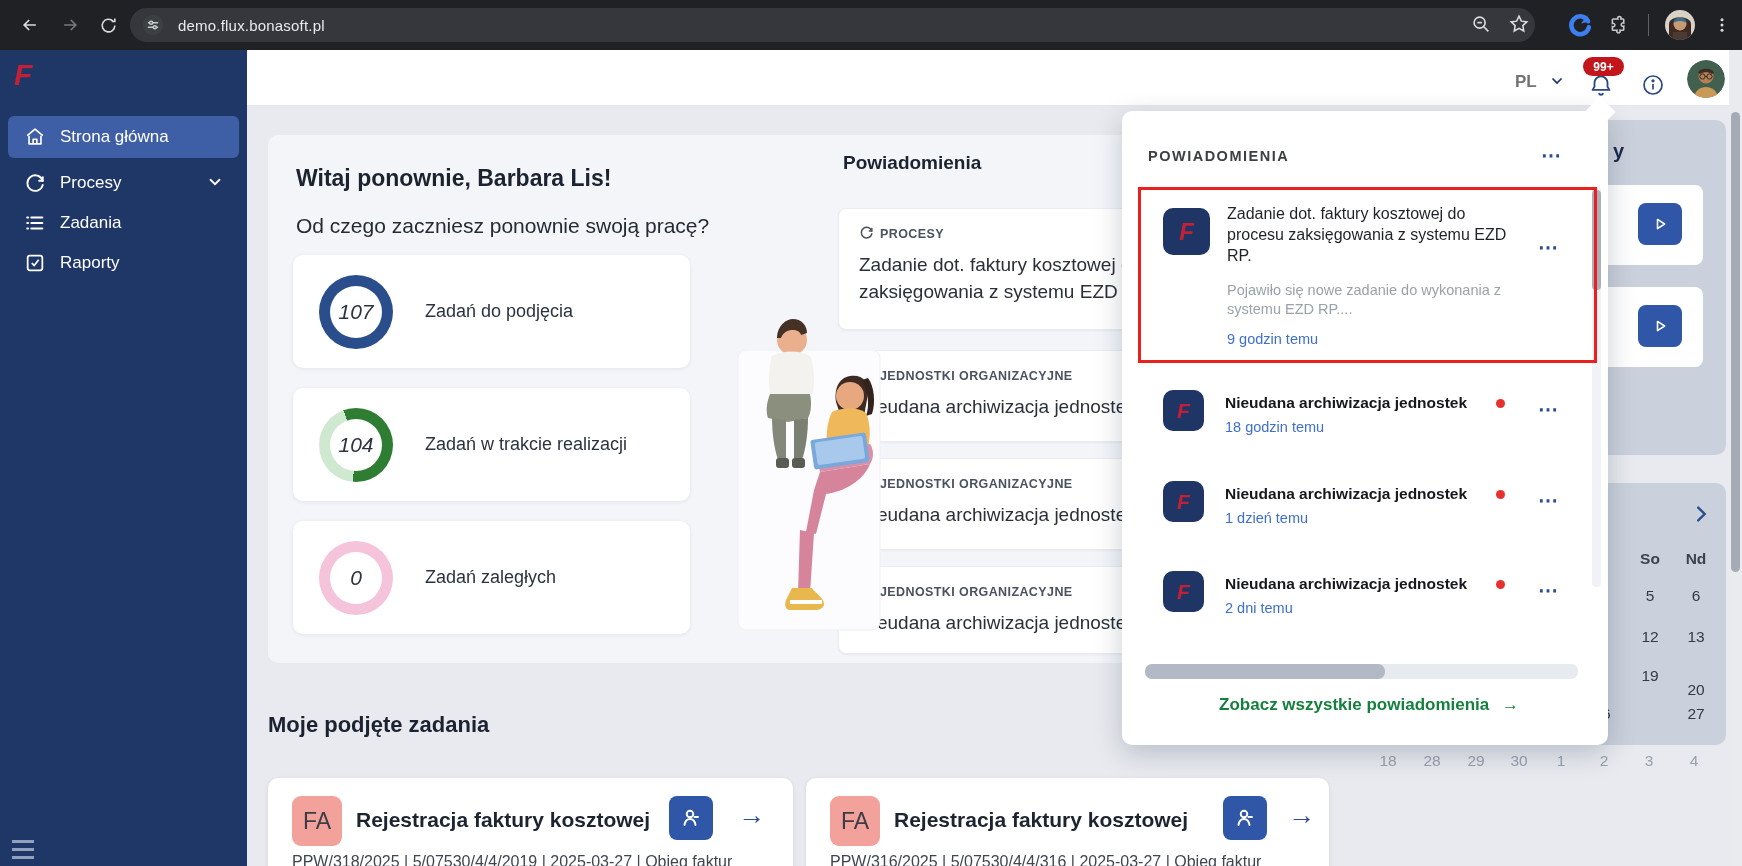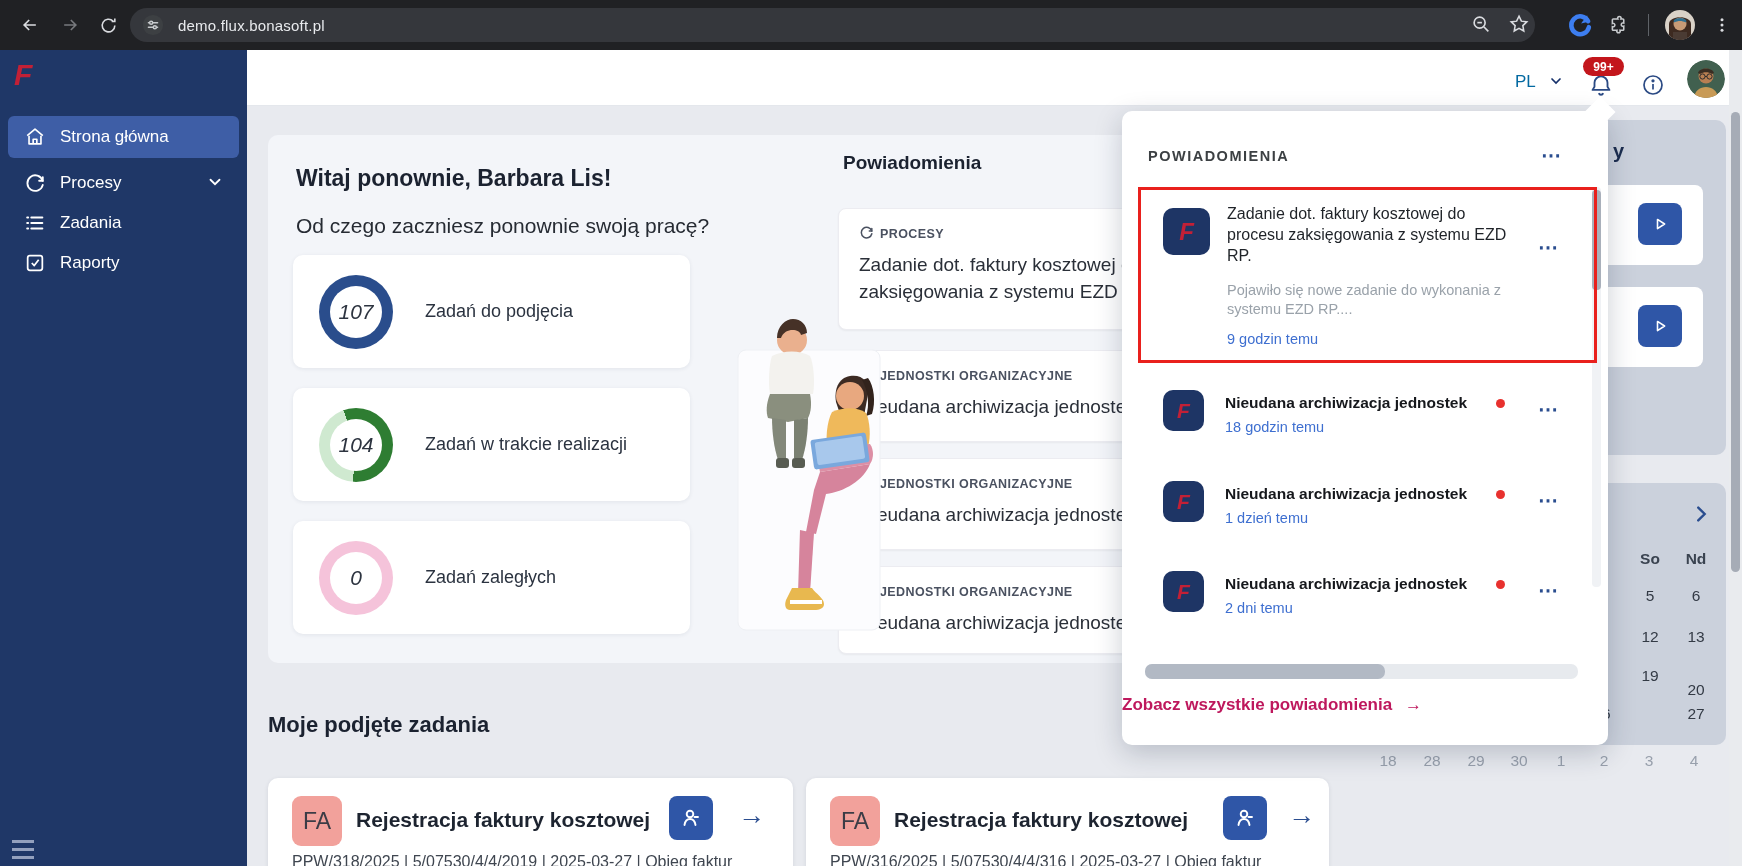--- a/index.html
+++ b/index.html
@@ -72,22 +72,22 @@
   .dd-header { left:1148px; top:148px; font-size:14.5px; font-weight:bold; letter-spacing:1.5px; color:#3c4043; z-index:55; }
   .dd-more { font-size:20px; font-weight:bold; color:#2a4d8f; z-index:55; line-height:14px; }
   .app-tile { position:absolute; background:#1e3565; border-radius:10px; display:flex; align-items:center;
               justify-content:center; z-index:55; }
   .dd-title1 { left:1227px; top:203px; width:285px; font-size:16px; color:#1f2328; line-height:21px; z-index:55; }
   .dd-desc { left:1227px; top:281px; width:300px; font-size:14.5px; color:#9aa2aa; line-height:19px; z-index:55; }
   .dd-time { font-size:14.5px; color:#3e6fd0; z-index:55; }
   .dd-title { font-size:15.5px; font-weight:bold; color:#16181c; z-index:55; white-space:nowrap; }
   .red-dot { position:absolute; width:9px; height:9px; border-radius:50%; background:#e8312e; z-index:55; }
   .annotation { left:1138px; top:187px; width:459px; height:176px; border:3px solid #e9201d; z-index:60; pointer-events:none; }
-  .dd-footer { left:1122px; top:695px; width:397px; text-align:left; font-size:17px; font-weight:bold;
-               color:#be185d; z-index:55; }
+  .dd-footer { left:1122px; top:695px; width:397px; text-align:right; font-size:17px; font-weight:bold;
+               color:#15803d; z-index:55; }
 
   .scroll-track-h { left:1145px; top:664px; width:433px; height:15px; background:#e7eaee; border-radius:7px; z-index:55; }
   .scroll-thumb-h { left:1145px; top:664px; width:240px; height:15px; background:#b2b9c4; border-radius:7px; z-index:56; }
   .scroll-track-v { left:1592px; top:187px; width:9px; height:400px; background:#f0f2f5; border-radius:4px; z-index:55; }
   .scroll-thumb-v { left:1592px; top:190px; width:9px; height:100px; background:#a9b0bb; border-radius:4px; z-index:56; }
   .page-scroll-track { left:1729px; top:50px; width:13px; height:816px; background:#e9ebee; z-index:70; }
   .page-scroll-thumb { left:1731px; top:112px; width:9px; height:460px; background:#a6acb6; border-radius:5px; z-index:71; }
 
   h1,h2 { font-weight:bold; }
 </style>
@@ -230,21 +230,21 @@
     </div>
 
     <div class="abs" style="left:12px; top:790px">
       <div style="width:22px;height:3px;background:#93a0bd;margin-bottom:5px"></div>
       <div style="width:22px;height:3px;background:#93a0bd;margin-bottom:5px"></div>
       <div style="width:22px;height:3px;background:#93a0bd"></div>
     </div>
   </div>
 
   <div class="abs topbar"></div>
-  <div class="abs" style="left:1515px; top:72px; font-size:17px; font-weight:normal; color:#0369a1; z-index:31">
+  <div class="abs" style="left:1515px; top:72px; font-size:17px; font-weight:bold; color:#737373; z-index:31">
     <span>PL</span>
     <svg width="16" height="16" viewBox="0 0 24 24" fill="none" stroke="#16316b" stroke-width="2.6" stroke-linecap="round" style="vertical-align:-2px; margin-left:8px">
         <path d="M6 9l6 6 6-6"></path>
       </svg>
   </div>
   <div class="abs" style="left:1588px; top:72px; z-index:31">
     <svg width="26" height="26" viewBox="0 0 24 24" fill="none" stroke="#2b4a84" stroke-width="1.7" stroke-linejoin="round">
         <path d="M12 4a6 6 0 0 1 6 6v3.6l1.8 2.9H4.2L6 13.6V10a6 6 0 0 1 6-6z"></path>
         <path d="M10 19.5a2.1 2.1 0 0 0 4 0"></path>
       </svg>

